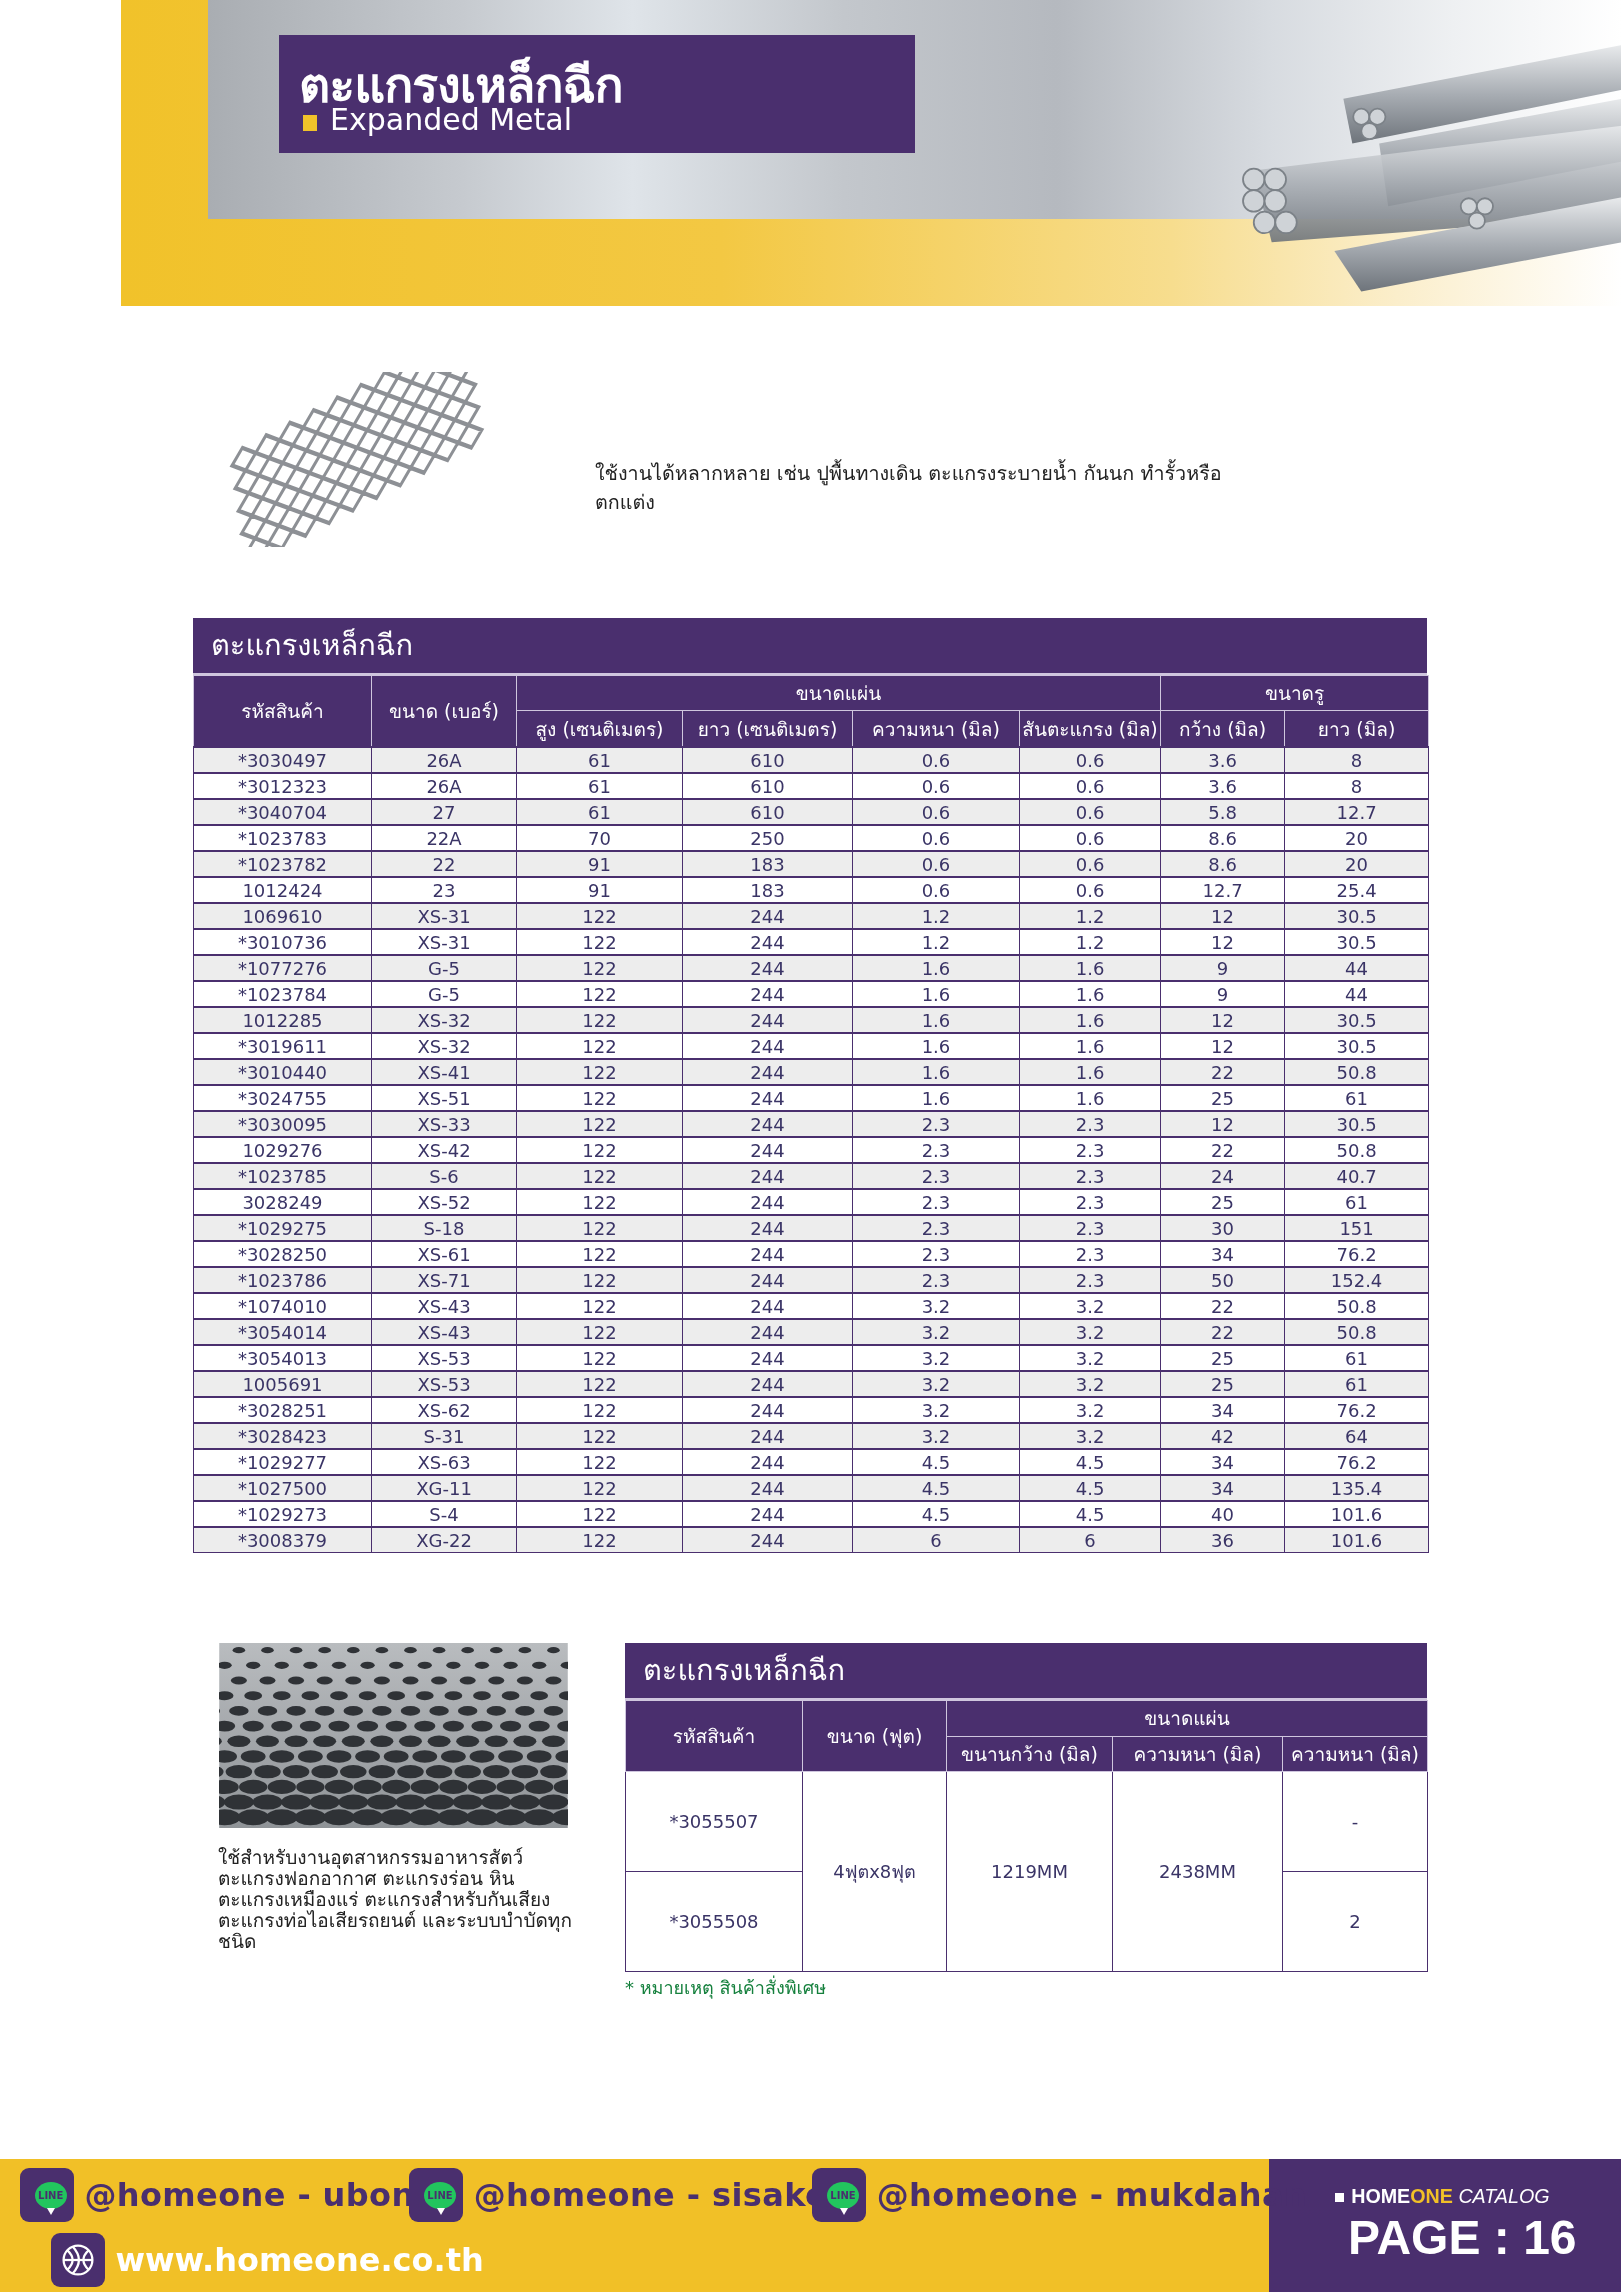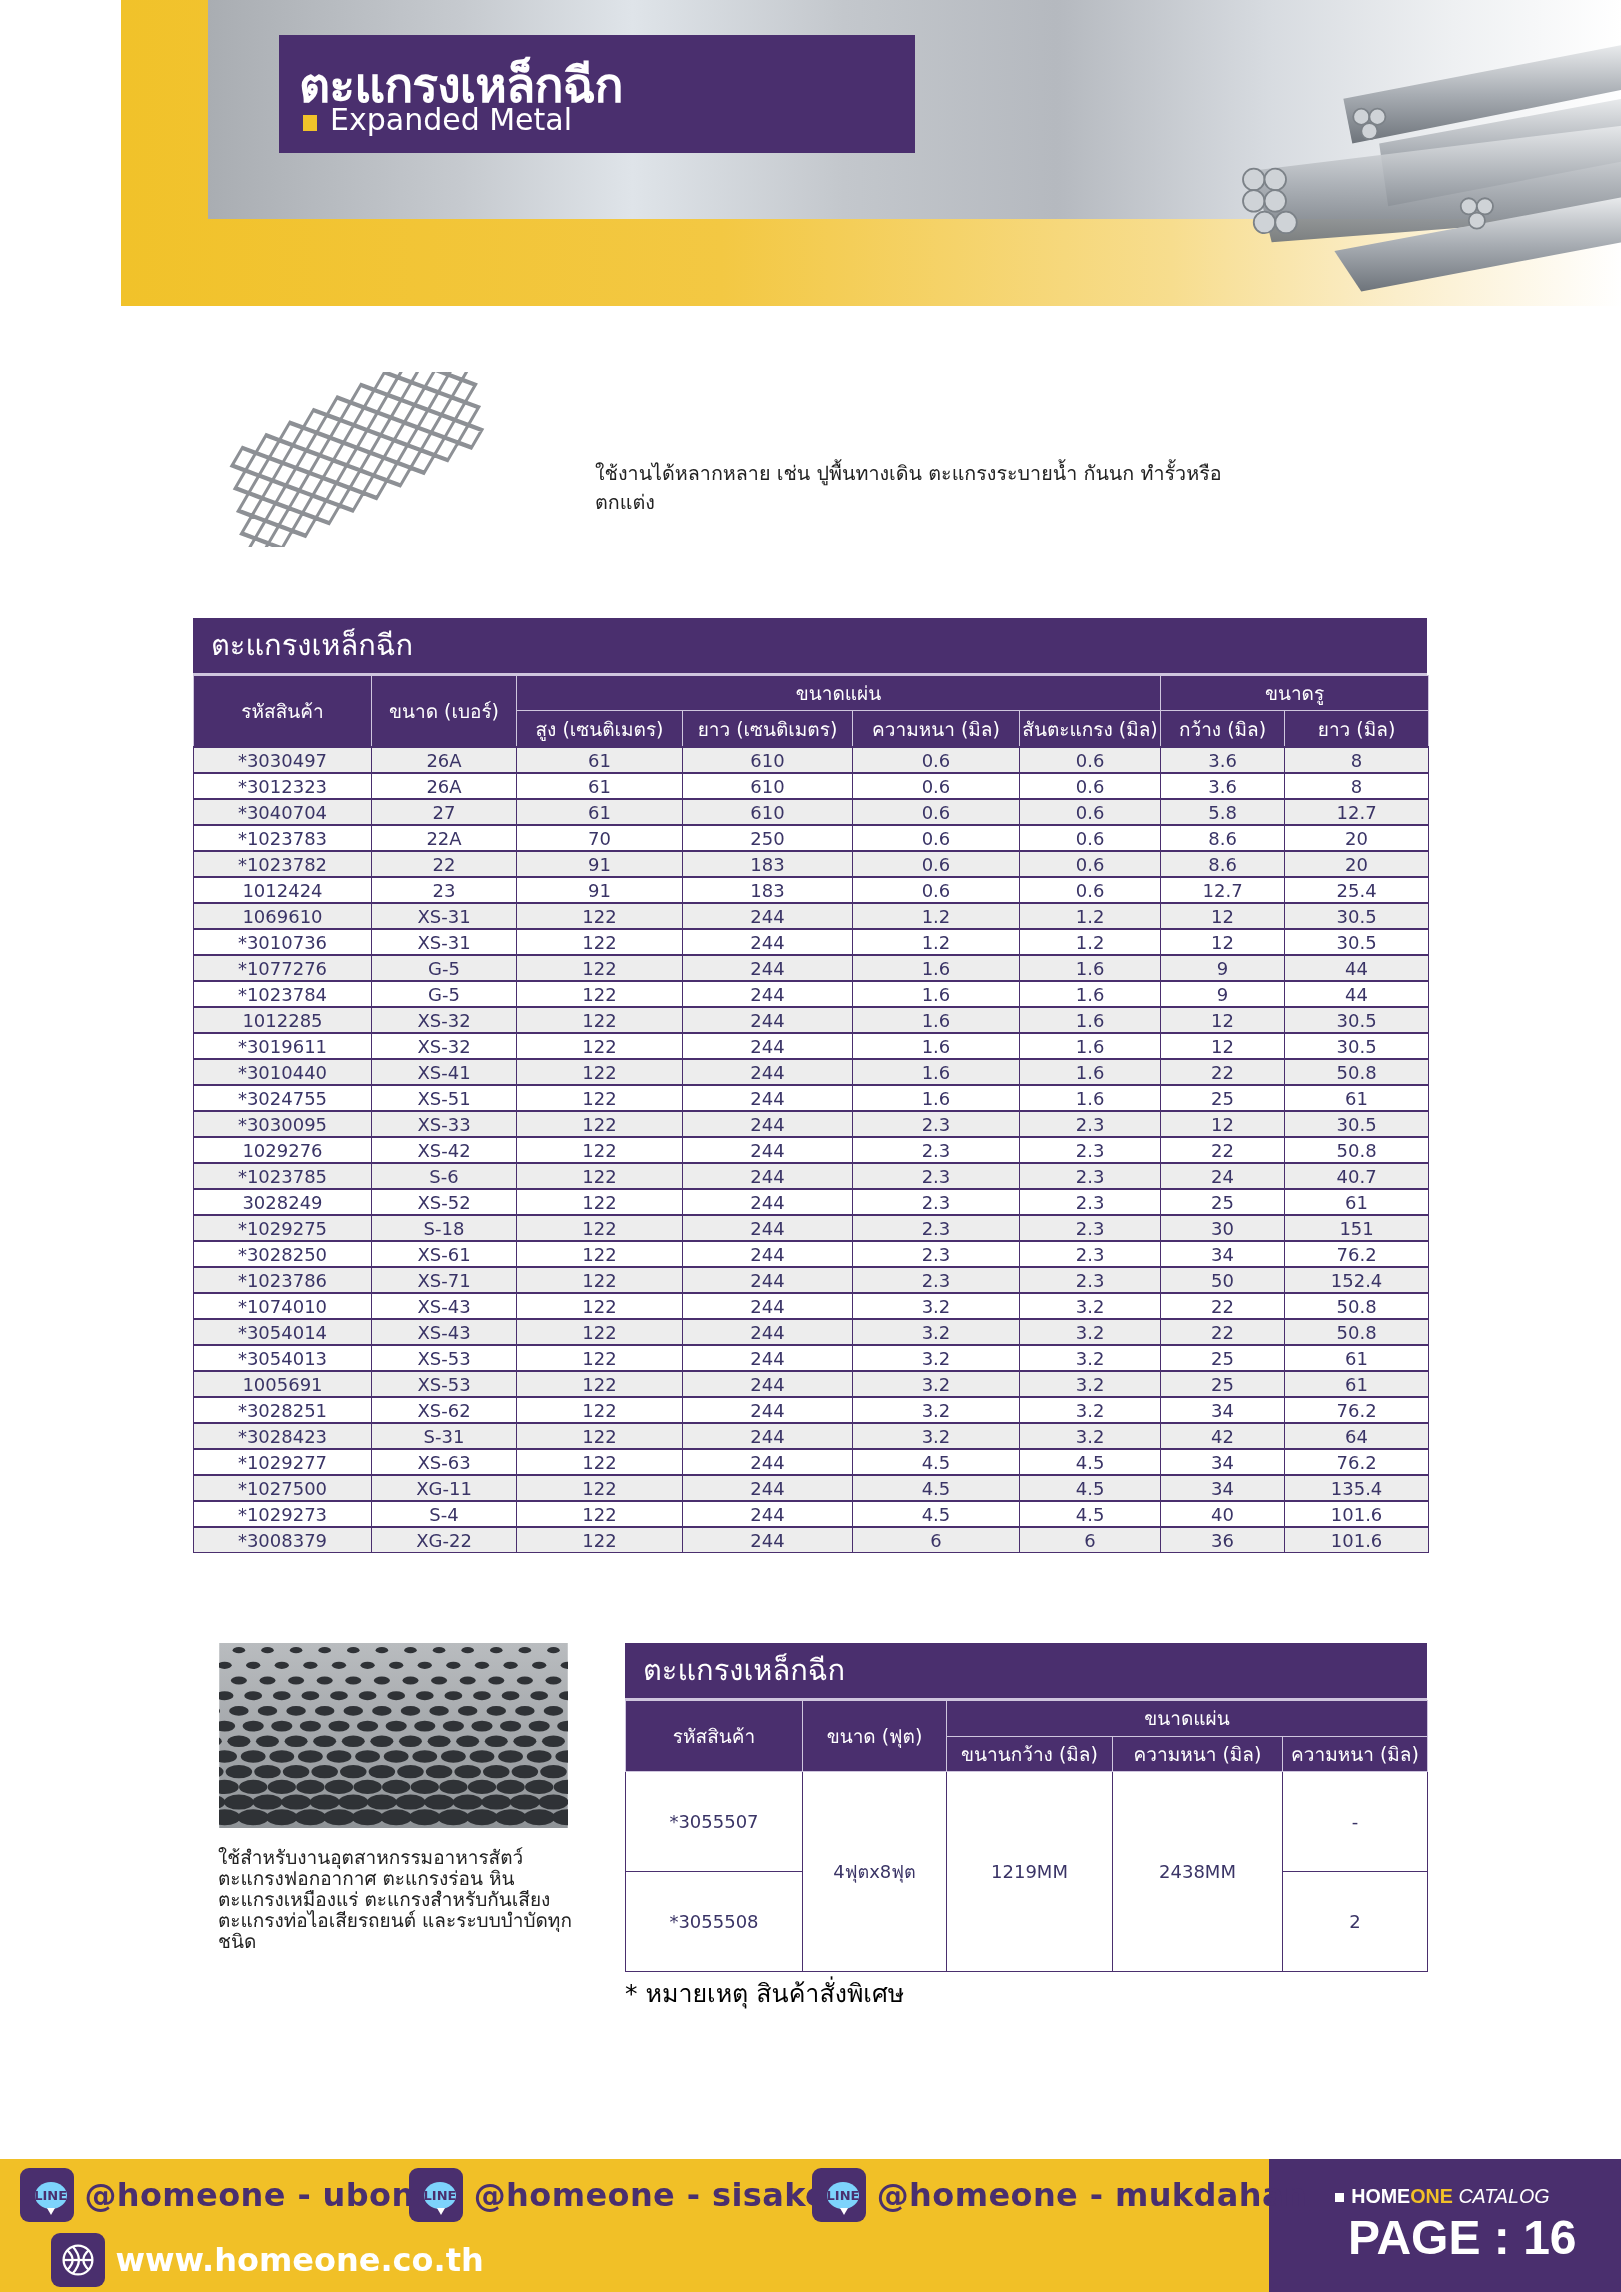--- a/index.html
+++ b/index.html
@@ -37,30 +37,30 @@
   #main-table th.h2 { height:34px; }
   #main-table th.rs { height:70px; }
 
   
   #perf-art { left:219px; top:1643px; width:349px; height:185px; }
   #perf-text { left:218px; top:1847px; width:367px; font-size:19px; line-height:21px; color:#222; }
   #small-table-wrap { left:625px; top:1643px; width:802px; }
   #small-table th { height:34px; }
   #small-table th.rs { height:70px; }
   #small-table td { height:99px; font-size:18px; background:#fff; border:1.8px solid #4a2f6e; }
-  #note { left:625px; top:1973px; font-size:25px; color:#000000; }
+  #note { left:625px; top:1973px; font-size:18px; color:#15803d; }
 
   
   #footer-yellow { left:0; top:2159px; width:1269px; height:133px; background:#f1c027; }
   #footer-purple { left:1269px; top:2159px; width:353px; height:133px; background:#4a2f6e; }
   .line-item { display:flex; align-items:center; }
   .line-badge { width:54px; height:54px; border-radius:9px; background:#4a2f6e; display:flex;
      align-items:center; justify-content:center; }
-  .line-bubble { width:32px; height:27px; border-radius:50%; background:#7dd3fc; color:#4a2f6e;
-     font-size:13px; font-weight:bold; display:flex; align-items:center; justify-content:center; position:relative;margin-left:8px; }
+  .line-bubble { width:32px; height:27px; border-radius:50%; background:#22c55e; color:#4a2f6e;
+     font-size:10px; font-weight:bold; display:flex; align-items:center; justify-content:center; position:relative;margin-left:8px; }
   .line-bubble:after { content:""; position:absolute; bottom:-6.3px; left:12.5px; border-left:4.5px solid transparent;
      border-right:4.5px solid transparent; border-top:7.2px solid #fff; }
   .line-text { font-size:32px; font-weight:bold; color:#4a2f6e; margin-left:10.7px; letter-spacing:0.4px; }
   #line-ubon { left:19.7px; top:2168px; }
   #line-sisaket { left:409px; top:2168px; }
   #line-mukdahan { left:812px; top:2168px; }
   #web-item { left:19.7px; top:2233px;padding-left:31px; }
   .web-text { font-size:32px; font-weight:bold; color:#fff; margin-left:10.7px; }
   #catalog-label { left:1335px; top:2185px; font-size:19.7px; color:#fff; font-family:"Liberation Sans",sans-serif; font-weight:bold; }
   #catalog-label .sq { display:inline-block; width:9px; height:9px; background:#fff; margin-right:7.2px; vertical-align:middle; }

